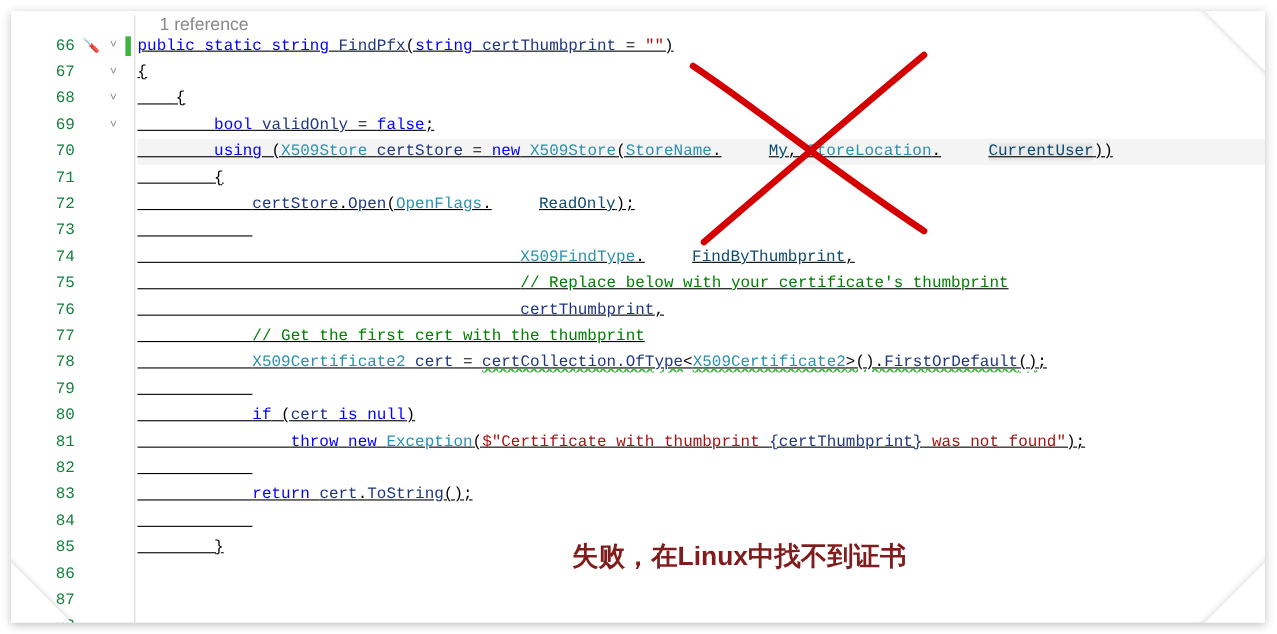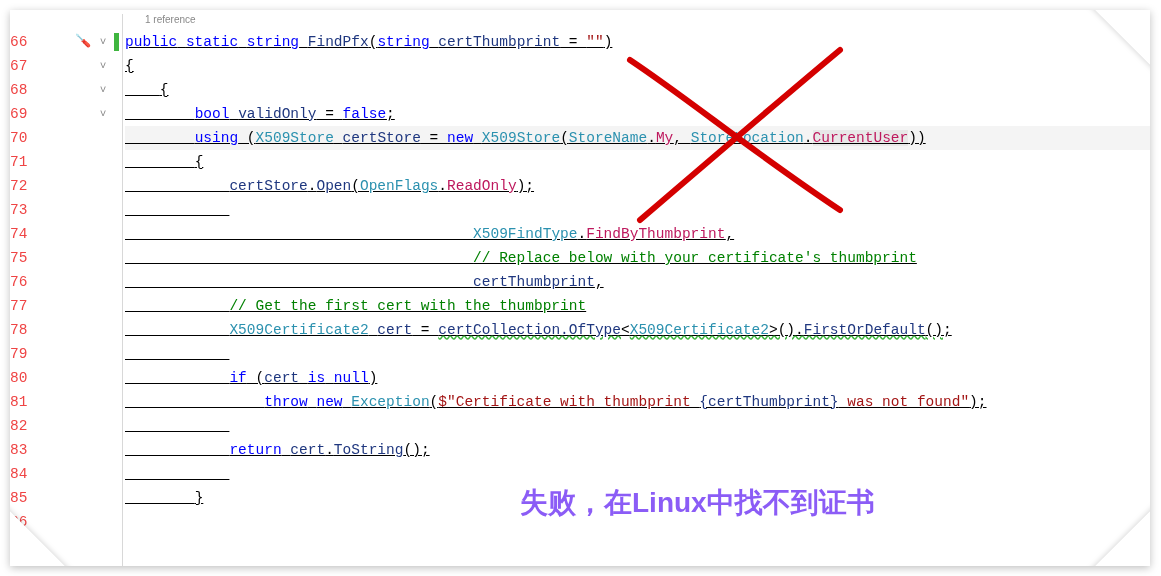--- a/index.html
+++ b/index.html
@@ -34,21 +34,22 @@
   .cut.br { bottom: -75px; right: -75px; }
 
   .editor {
     position: absolute;
     left: 0; right: 0; top: 0; bottom: 0;
     display: flex;
     padding-top: 4px;
   }
   .gutter {
     width: 58px;
-    color: #ef4444;
+    text-align: right;
+    color: #15803d;
     font-size: 14.5px;
     line-height: 24px;
     user-select: none;
     padding-right: 6px;
     border-right: none;
   }
   .fold {
     width: 22px;
     font-size: 11px;
     color: #888;
@@ -79,51 +80,51 @@
     background: #d8d8d8;
     margin-left: 2px;
     margin-right: 2px;
   }
   .codecol {
     flex: 1;
     position: relative;
   }
   .ref {
     position: absolute;
-    font-size: 10px;
+    font-size: 16px;
     color: #888;
     top: 0;
     font-family: "Segoe UI", Arial, sans-serif;
   }
   .codeline {
     height: 24px;
     font-size: 14.5px;
     line-height: 24px;
     white-space: pre;
     text-decoration: underline;
   }
   .hl71 { background: #f4f4f4; }
   .kw  { color: #0000ff; }
   .typ { color: #2b91af; }
   .str { color: #a31515; }
   .cmt { color: #008000; }
   .id  { color: #1f377f; }
   .plain { color: #000; }
-  .mbr { color: #be185d; }
+  .mbr { color: #0c4a6e; margin-left: 43px; }
   .wavy { text-decoration-line: underline; text-decoration-style: wavy; text-decoration-color: #3fb53f; }
   .highlight-word { background: #e8e8e8; }
 
   .annotation-note {
     position: absolute;
     left: 510px;
     bottom: 44px;
-    color: #8b5cf6;
+    color: #7f1d1d;
     font-family: "Microsoft YaHei", "SimHei", Arial, sans-serif;
     font-weight: 700;
-    font-size: 28px;
+    font-size: 24px;
     white-space: nowrap;
   }
   svg.cross {
     position: absolute;
     top: 30px;
     left: 600px;
     width: 260px;
     height: 190px;
     pointer-events: none;
   }

